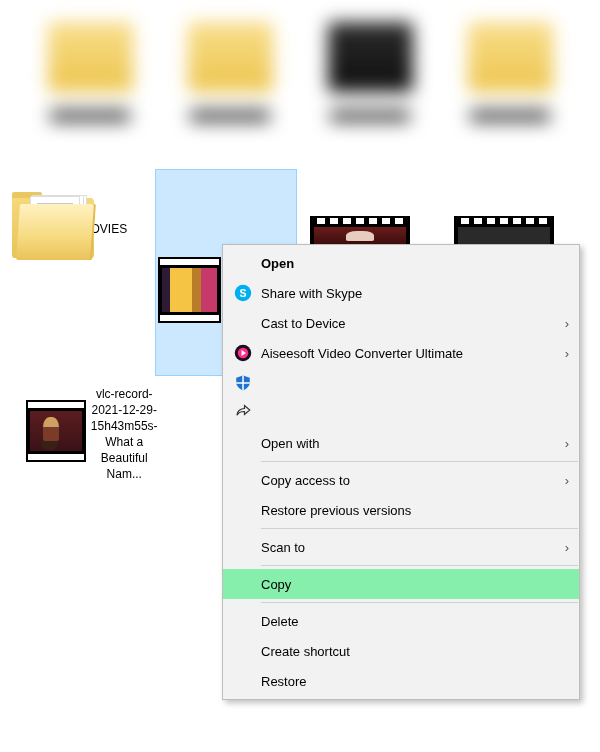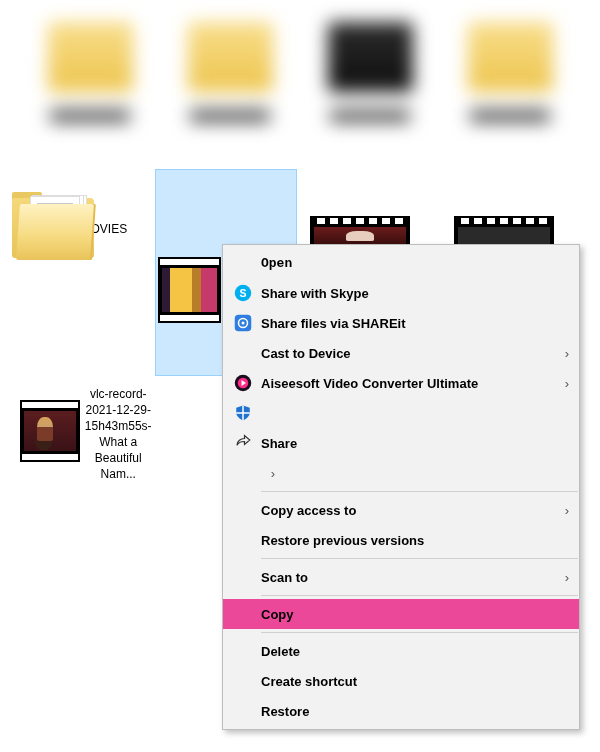--- a/index.html
+++ b/index.html
@@ -146,32 +146,32 @@
     box-shadow: 3px 3px 6px rgba(0,0,0,0.25);
     padding: 3px 0px;
     font-size: 13px;
   }
   .menu-row {
     display: flex; align-items: center;
     height: 30px;
     padding: 0 10px 0 8px;
     position: relative;
   }
-  .menu-row.highlight { background: #ec4899; }
+  .menu-row.highlight { background: #86efac; }
   .menu-row .mi-icon {
     width: 24px; height: 20px;
     display:flex; align-items:center; justify-content:center;
     flex: 0 0 24px;
     margin-right: 6px;
   }
-  .menu-row .mi-label { flex: 1; font-weight: bold; }
+  .menu-row .mi-label { flex: 1; }
   .menu-row .chevron {
     flex: 0 0 14px; text-align:right; color:#555;
   }
-  .menu-row.bold .mi-label { font-weight: 600; font-family: Liberation Mono, monospace; }
+  .menu-row.bold .mi-label { font-weight: 600; }
   .menu-sep {
     height: 1px; background:#d0d0d0;
     margin: 3px 1px 3px 38px;
   }
 
   
   .skype { fill:#00aff0; }
   .shareit { fill:#2f7de1; }
   .aiseesoft { fill:#ff2d87; }
   .defender { fill:#1e73d2; }
@@ -263,21 +263,21 @@
         <span></span>
         <span></span>
         <span></span>
         <span></span>
         <span></span>
       </div>
     <div class="frame" style="background:#2a2a2a"></div>
   </div>
 </div>
 
-<div class="item" style="left:18px; top:376px;">
+<div class="item" style="left:24px; top:376px;">
   <div class="video-icon small">
     <div class="sprockets top">
         <span></span>
         <span></span>
         <span></span>
         <span></span>
         <span></span>
         <span></span>
         <span></span>
         <span></span>
@@ -307,30 +307,20 @@
   <div class="menu-row">
     <span class="mi-icon">
       <svg width="18" height="18" viewBox="0 0 24 24">
           <circle class="skype" cx="12" cy="12" r="11"></circle>
           <text x="12" y="17" text-anchor="middle" font-size="14" font-weight="700" fill="#fff">S</text>
         </svg>
     </span>
     <span class="mi-label">Share with Skype</span>
   </div>
 
-  <div class="menu-row">
-    <span class="mi-icon">
-      <svg width="18" height="18" viewBox="0 0 24 24">
-          <rect class="shareit" x="1" y="1" width="22" height="22" rx="5"></rect>
-          <circle cx="12" cy="12" r="6" fill="none" stroke="#fff" stroke-width="2"></circle>
-          <circle cx="12" cy="12" r="2" fill="#fff"></circle>
-        </svg>
-    </span>
-    <span class="mi-label">Share files via SHAREit</span>
-  </div>
 
   <div class="menu-row">
     <span class="mi-icon"></span>
     <span class="mi-label">Cast to Device</span>
     <span class="chevron">›</span>
   </div>
 
   <div class="menu-row">
     <span class="mi-icon">
       <svg width="18" height="18" viewBox="0 0 24 24">
@@ -352,25 +342,25 @@
         </svg>
     </span>
   </div>
 
   <div class="menu-row">
     <span class="mi-icon">
       <svg width="18" height="18" viewBox="0 0 24 24">
           <path class="sharearrow" d="M4 15 C4 9 9 6 14 6 L14 2 L21 8 L14 14 L14 10 C10 10 6 11 4 15 Z"></path>
         </svg>
     </span>
-    <span class="mi-label">Share</span>
-  </div>
-
-  <div class="menu-row">
-    <span class="mi-icon"></span>
+  </div>
+
+  <div class="menu-row">
+    <span class="mi-icon"></span>
+    <span class="mi-label">Open with</span>
     <span class="chevron">›</span>
   </div>
 
   <div class="menu-sep"></div>
 
   <div class="menu-row">
     <span class="mi-icon"></span>
     <span class="mi-label">Copy access to</span>
     <span class="chevron">›</span>
   </div>

